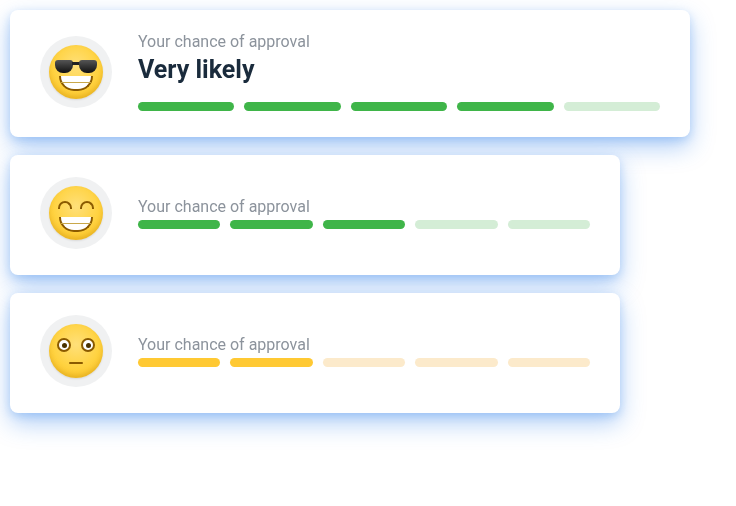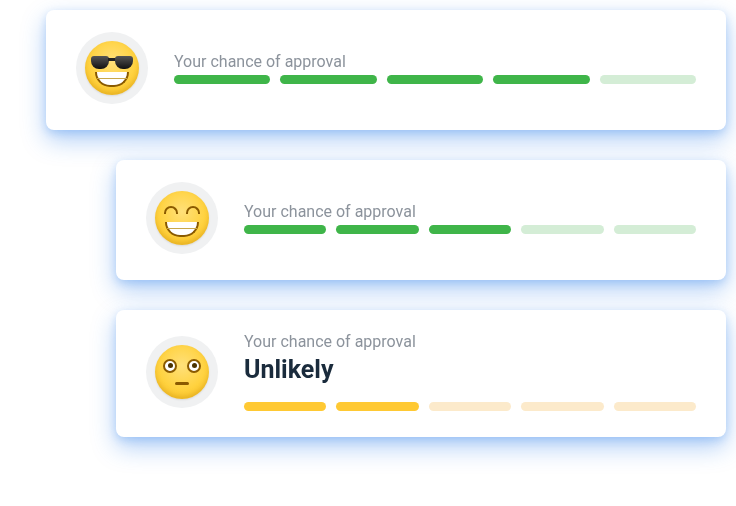--- a/index.html
+++ b/index.html
@@ -10,22 +10,21 @@
     body {
       font-family: -apple-system, BlinkMacSystemFont, "Segoe UI", Roboto, Helvetica, Arial, sans-serif;
       background: #ffffff;
       width: 736px;
       height: 506px;
       padding: 10px;
     }
     .container {
       display: flex;
       flex-direction: column;
-      gap: 30px;
-      align-items: flex-end;
+      gap: 18px;
     }
     .card {
       background: #ffffff;
       border-radius: 8px;
       padding: 22px 30px 26px 30px;
       display: flex;
       align-items: center;
       gap: 26px;
       box-shadow: 0 10px 25px rgba(26, 115, 232, 0.35), 0 3px 8px rgba(26, 115, 232, 0.2);
     }
@@ -203,20 +202,21 @@
           <div class="bridge"></div>
           <div class="lens right"></div>
         </div>
         <div class="mouth">
             <div class="teeth-line"></div>
           </div>
       </div>
     </div>
     <div class="content">
       <div class="subtitle">Your chance of approval</div>
+      <div class="title">Very likely</div>
       <div class="bars">
         <div class="bar bar-green-filled"></div>
         <div class="bar bar-green-filled"></div>
         <div class="bar bar-green-filled"></div>
         <div class="bar bar-green-filled"></div>
         <div class="bar bar-green-empty"></div>
       </div>
     </div>
   </div>
 
@@ -245,21 +245,20 @@
   <div class="card card-narrow">
     <div class="emoji-wrap">
       <div class="emoji-face face-flush">
         <div class="eye left"></div>
         <div class="eye right"></div>
         <div class="mouth"></div>
       </div>
     </div>
     <div class="content">
       <div class="subtitle">Your chance of approval</div>
-      <div class="title">Unlikely</div>
       <div class="bars">
         <div class="bar bar-yellow-filled"></div>
         <div class="bar bar-yellow-filled"></div>
         <div class="bar bar-yellow-empty"></div>
         <div class="bar bar-yellow-empty"></div>
         <div class="bar bar-yellow-empty"></div>
       </div>
     </div>
   </div>
 

